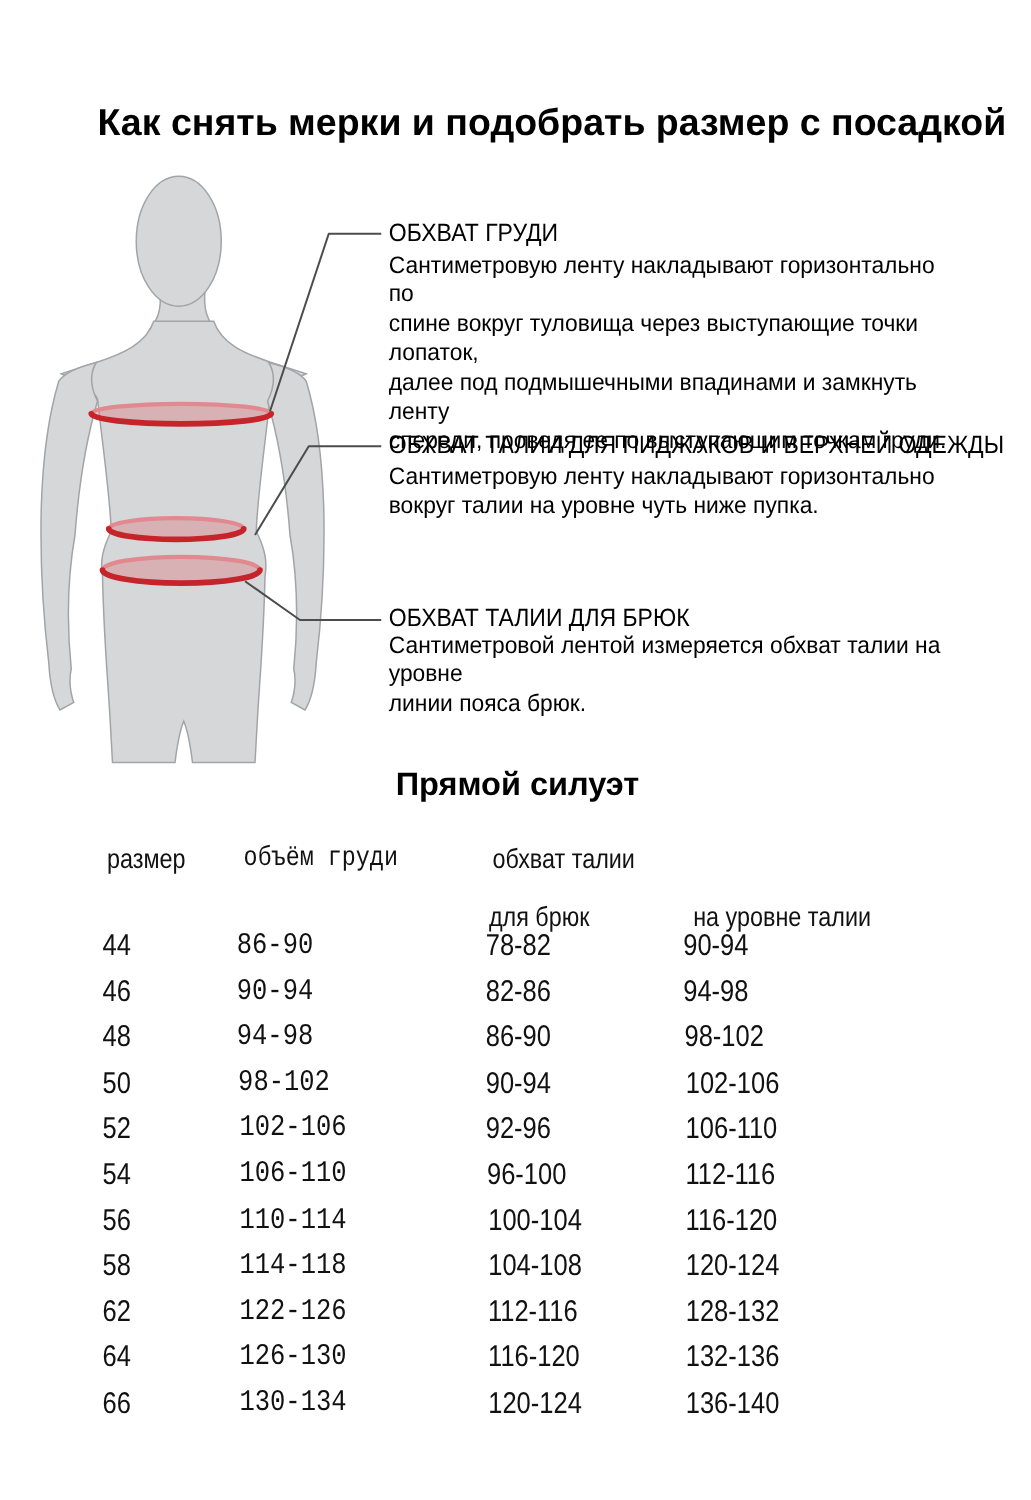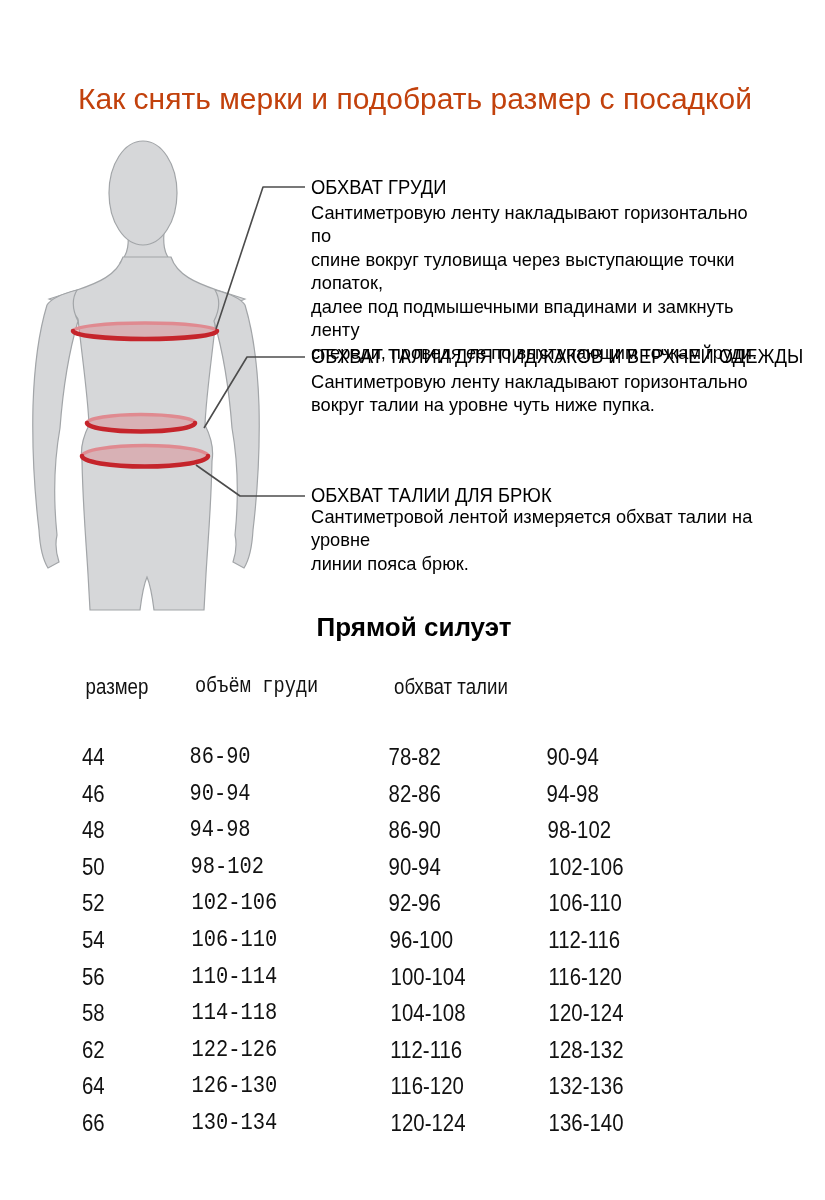--- a/index.html
+++ b/index.html
@@ -2,21 +2,21 @@
 <html style="--body-fill: #d6d7d9; --body-line: #a2a5a8; --band-red: #c5242b; --band-pink: #e08a90; --band-fill: rgba(221,116,124,0.38); --leader: #4c4c4c;"><head>
 <meta charset="utf-8">
 <style>
   html,body{margin:0;padding:0;}
   body{
     width:825px;height:1200px;background:#ffffff;position:relative;
     font-family:"Liberation Sans", sans-serif;color:#111;overflow:hidden;
   }
   .abs{position:absolute;}
   .page-title{
-    left:78px;top:82px;font-size:30px;font-weight:400;color:#c2410c;
+    left:78px;top:82px;font-size:30px;font-weight:700;color:#000000;
     white-space:nowrap;letter-spacing:0;
   }
   .figure-svg{left:20px;top:132px;width:300px;height:480px;}
   .sec-title{
     font-size:20px;font-weight:400;color:#000;white-space:nowrap;
     transform:scaleX(.92);transform-origin:0 50%;
   }
   .sec-body{
     font-size:19px;line-height:23.4px;color:#000;white-space:pre-line;
     width:480px;transform:scaleX(.96);transform-origin:0 0;
@@ -103,20 +103,22 @@
 
 <div class="abs thead-row" style="top:663px">
   <div class="tcell c0"><span class="narrow">размер</span></div>
   <div class="tcell c1"><span class="narrow">объём груди</span></div>
   <div class="tcell c2"><span class="narrow">обхват талии</span></div>
 </div>
 
 <div class="abs thead-row" style="top:710px">
   <div class="tcell c0"><span class="narrow"></span></div>
   <div class="tcell c1"><span class="narrow"></span></div>
+  <div class="tcell c2"><span class="narrow">для брюк</span></div>
+  <div class="tcell c3"><span class="narrow">на уровне талии</span></div>
 </div>
 
 <div class="abs rows-wrap">
     <div class="trow">
       <div class="tcell c0"><span class="narrow">44</span></div>
       <div class="tcell c1"><span class="narrow">86-90</span></div>
       <div class="tcell c2"><span class="narrow">78-82</span></div>
       <div class="tcell c3"><span class="narrow">90-94</span></div>
     </div>
     <div class="trow">

